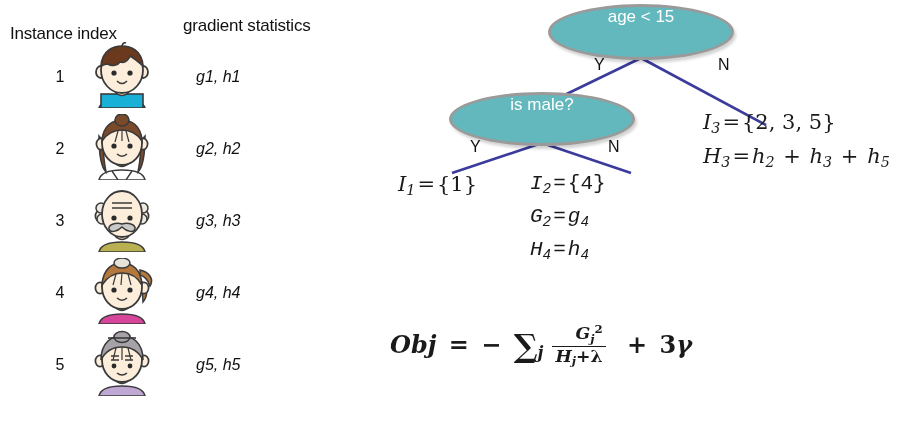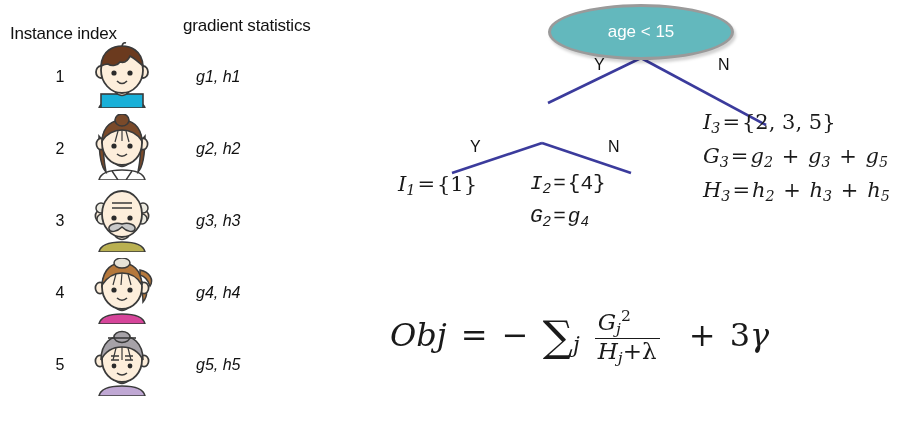--- a/index.html
+++ b/index.html
@@ -51,21 +51,20 @@
   }
 
   
   .node-ellipse {
     position: absolute;
     border-radius: 50%;
     background: #63b8bd;
     border: 3px solid #9a9a9a;
     box-sizing: border-box;
     display: flex;
-    align-items: center;
     justify-content: center;
     color: #ffffff;
     font-size: 17px;
     box-shadow: 2px 3px 3px rgba(0,0,0,0.18);
   }
   #node-root   { left: 548px; top: 4px;   width: 186px; height: 56px; }
   #node-male   { left: 449px; top: 92px;  width: 186px; height: 54px; }
 
   .edge-label {
     position: absolute;
@@ -100,30 +99,31 @@
   #math-right { left: 703px; top: 108px; }
 
   i.v { font-style: italic; }
   sub.s { font-size: 0.68em; vertical-align: -0.28em; font-style: italic; }
   sup.s { font-size: 0.68em; vertical-align: 0.55em; }
   .op { font-style: normal; padding: 0 2px; }
 
   
   #math-obj {
     left: 390px;
-    top: 308px;
-    font-size: 32px;
+    top: 324px;
+    font-size: 24px;
+    font-weight: bold;
   }
   .frac {
     display: inline-block;
     vertical-align: middle;
-    text-align: left;
+    text-align: right;
     font-size: 0.72em;
     line-height: 1.12;
-    margin: 0 15px;
+    margin: 0 9px;
     position: relative;
     top: -1px;
   }
   .frac .num { display: block; border-bottom: 1.3px solid #1a1a1a; padding: 0 3px; }
   .frac .den { display: block; padding: 0 3px; }
   .bigsum {
     font-size: 1.32em;
     vertical-align: -0.12em;
     font-family: "DejaVu Serif", serif;
   }
@@ -247,47 +247,50 @@
   <svg class="edges">
     <line x1="641" y1="58" x2="548" y2="103" stroke="#3b3b9c" stroke-width="2.6"></line>
     <line x1="641" y1="58" x2="766" y2="125" stroke="#3b3b9c" stroke-width="2.6"></line>
     <line x1="542" y1="143" x2="452" y2="173" stroke="#3b3b9c" stroke-width="2.6"></line>
     <line x1="542" y1="143" x2="631" y2="173" stroke="#3b3b9c" stroke-width="2.6"></line>
   </svg>
 
   <div class="node-ellipse" id="node-root">
     <span>age &lt; 15</span>
   </div>
+  <div class="node-ellipse" id="node-male">
+    <span>is male?</span>
+  </div>
 
   <div class="edge-label" id="edge-label-root-y">Y</div>
   <div class="edge-label" id="edge-label-root-n">N</div>
   <div class="edge-label" id="edge-label-male-y">Y</div>
   <div class="edge-label" id="edge-label-male-n">N</div>
 
   <div class="math mblock" id="math-left">
     <span class="ln">
       <i class="v">I</i><sub class="s">1</sub><span class="op">=</span><span>{1}</span>
     </span>
   </div>
 
   <div class="math mblock" id="math-mid">
     <span class="ln">
       <i class="v">I</i><sub class="s">2</sub><span class="op">=</span><span>{4}</span>
     </span>
     <span class="ln">
       <i class="v">G</i><sub class="s">2</sub><span class="op">=</span><i class="v">g</i><sub class="s">4</sub>
     </span>
+    <span class="ln">
+      <i class="v">H</i><sub class="s">4</sub><span class="op">=</span><i class="v">h</i><sub class="s">4</sub>
+    </span>
   </div>
 
   <div class="math mblock" id="math-right">
     <span class="ln">
       <i class="v">I</i><sub class="s">3</sub><span class="op">=</span><span>{2, 3, 5}</span>
-    </span>
-    <span class="ln">
-      <i class="v">G</i><sub class="s">3</sub><span class="op">=</span><span><i class="v">g</i><sub class="s">2</sub><span class="op"> + </span><i class="v">g</i><sub class="s">3</sub><span class="op"> + </span><i class="v">g</i><sub class="s">5</sub></span>
     </span>
     <span class="ln">
       <i class="v">H</i><sub class="s">3</sub><span class="op">=</span><span><i class="v">h</i><sub class="s">2</sub><span class="op"> + </span><i class="v">h</i><sub class="s">3</sub><span class="op"> + </span><i class="v">h</i><sub class="s">5</sub></span>
     </span>
   </div>
 
   <div class="math" id="math-obj">
     <i class="v">Obj</i><span class="op">&nbsp;</span><span>=</span><span class="op">&nbsp;</span><span>−</span><span class="op">&nbsp;</span><span class="bigsum">∑</span><sub class="s">j</sub><span class="frac"><span class="num"><i class="v">G</i><sub class="s">j</sub><sup class="s">2</sup></span><span class="den"><i class="v">H</i><sub class="s">j</sub><span>+λ</span></span></span><span class="op">&nbsp;</span><span>+</span><span class="op">&nbsp;</span><span>3</span><i class="v">γ</i>
   </div>
 

